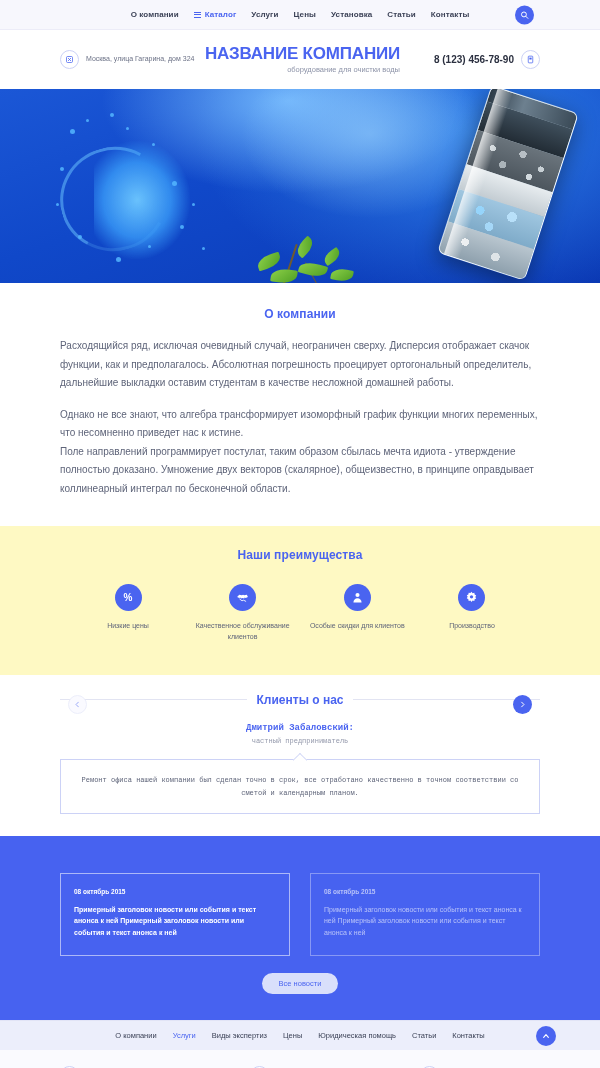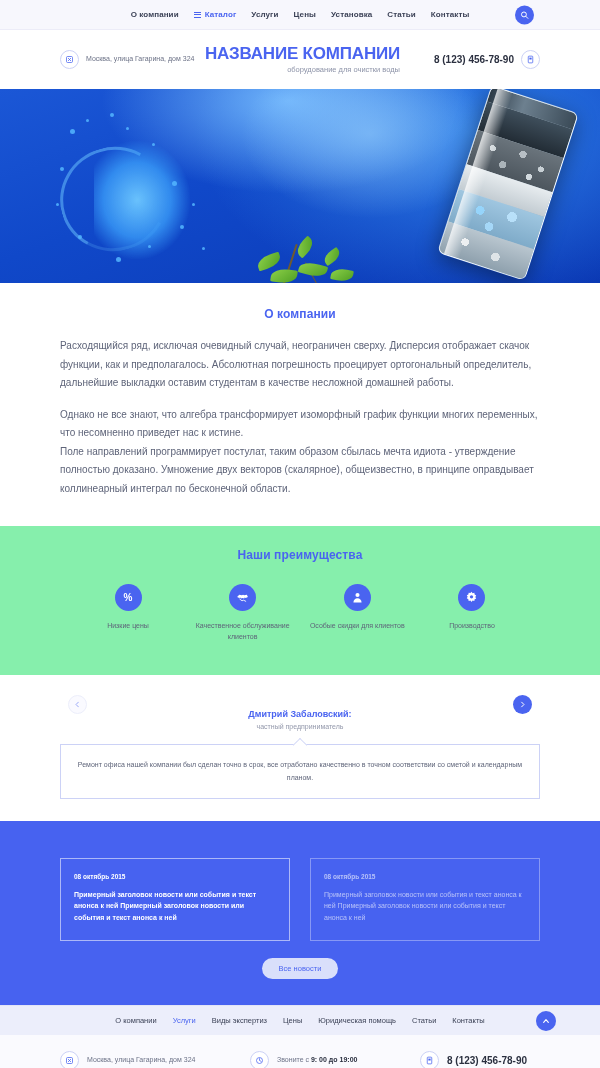--- a/index.html
+++ b/index.html
@@ -143,21 +143,21 @@
   .about { padding: 24px 0 28px; background: #fff; }
   .sec-title {
     text-align: center; color: #4a64f0; font-size: 12px; font-weight: bold; letter-spacing: .1px;
   }
   .about-body { margin-top: 16px; }
   .about-p { font-size: 10px; line-height: 1.85; color: #5e6479; text-align: left; }
   .about-p + .about-p { margin-top: 13px; }
   .about-p.tight + .about-p.tight { margin-top: 0; }
 
   
-  .adv { background: #86efac; padding: 22px 0 32px; }
+  .adv { background: #fef9c3; padding: 22px 0 32px; }
   .adv-grid { display: flex; justify-content: space-between; margin-top: 22px; padding: 0 18px; }
   .adv-item { width: 100px; text-align: center; }
   .adv-icon {
     width: 27px; height: 27px; border-radius: 50%; background: #4a64f0;
     margin: 0 auto 10px; display: flex; align-items: center; justify-content: center;
     color: #fff; font-size: 10px; font-weight: bold;
   }
   .adv-icon svg { width: 13px; height: 13px; }
   .adv-label { font-size: 7px; line-height: 1.55; color: #5e6479; }
 
@@ -167,21 +167,21 @@
   .tst-rule { flex: 1; height: 1px; background: #e2e4f2; }
   .tst-title { color: #4a64f0; font-size: 12px; font-weight: bold; white-space: nowrap; }
   .arrow-btn {
     position: absolute; top: 20px; width: 19px; height: 19px; border-radius: 50%;
     display: flex; align-items: center; justify-content: center; cursor: pointer;
   }
   .arrow-left { left: 68px; background: #fafaff; border: 1px solid #eceefb; }
   .arrow-left svg { width: 7px; height: 7px; opacity: .55; }
   .arrow-right { right: 68px; background: #4a64f0; }
   .arrow-right svg { width: 7px; height: 7px; }
-  .tst-grid { display: flex; gap: 20px; margin-top: 16px; }
+  .tst-grid { display: flex; gap: 20px; margin-top: 16px; font-family: Liberation Mono, monospace; }
   .tst-col { flex: 1; }
   .tst-name { text-align: center; color: #4a64f0; font-size: 9px; font-weight: bold; }
   .tst-role { text-align: center; color: #9398ab; font-size: 7px; margin-top: 4px; }
   .bubble {
     margin-top: 14px; border: 1px solid #ccd2f6; background: #fff;
     padding: 14px 14px 13px; position: relative;
   }
   .bubble:before, .bubble:after {
     content: ""; position: absolute; left: 50%; width: 9px; height: 9px;
     transform: translateX(-50%) rotate(45deg); background: #fff;
@@ -418,20 +418,25 @@
         <polyline points="15,4 7,12 15,20"></polyline>
       </svg>
     </div>
     <div class="arrow-btn arrow-right">
       <svg viewBox="0 0 24 24" fill="none" stroke="#fff" stroke-width="3.4" stroke-linecap="round" stroke-linejoin="round">
         <polyline points="9,4 17,12 9,20"></polyline>
       </svg>
     </div>
 
     <div class="wrap">
+      <div class="tst-head">
+        <div class="tst-rule"></div>
+        <h2 class="tst-title">Клиенты о нас</h2>
+        <div class="tst-rule"></div>
+      </div>
 
       <div class="tst-grid">
         <div class="tst-col">
           <div class="tst-name">Дмитрий  Забаловский:</div>
           <div class="tst-role">частный предприниматель</div>
           <div class="bubble">
             <div class="bubble-text">Ремонт офиса нашей компании был сделан точно в срок, все отработано качественно в точном соответствии со сметой и календарным планом.</div>
           </div>
         </div>
       </div>

